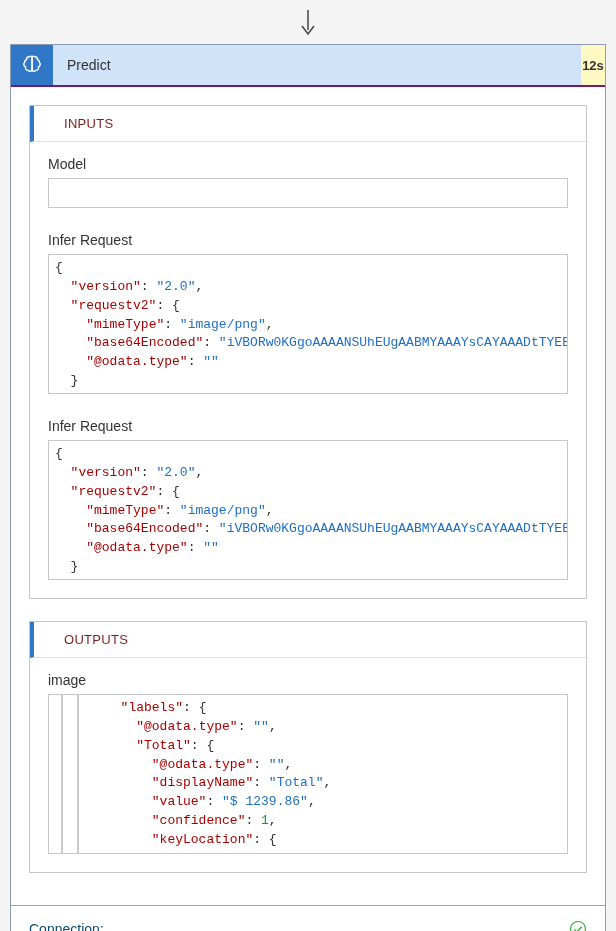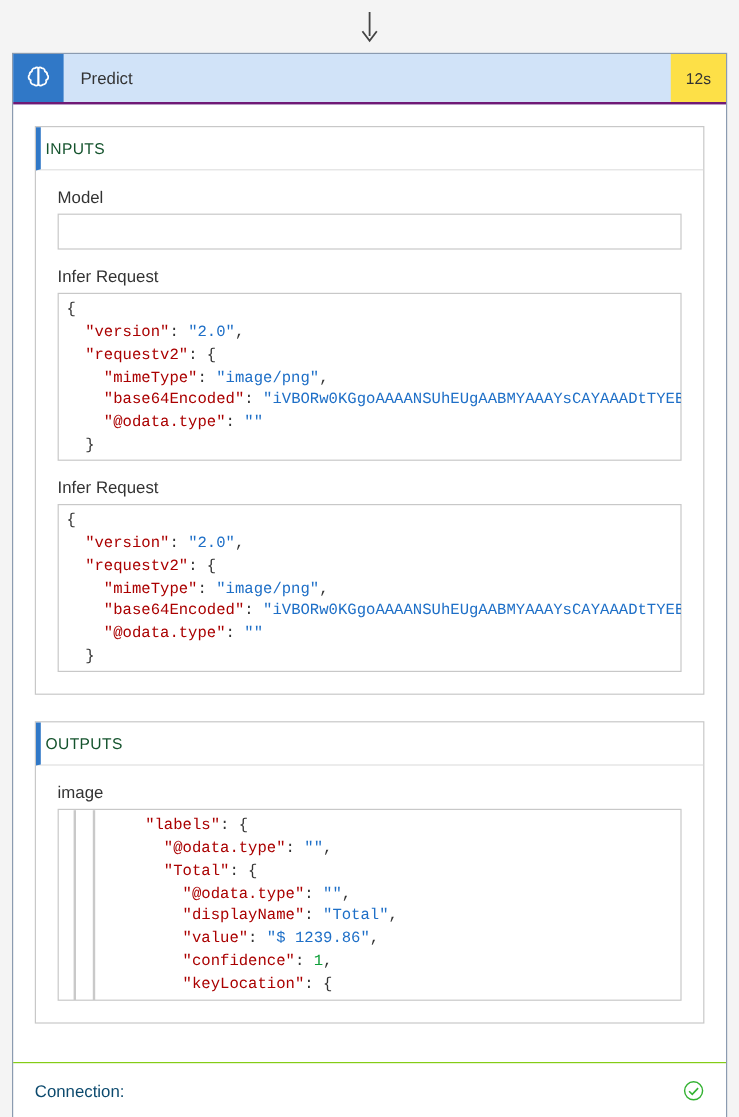--- a/index.html
+++ b/index.html
@@ -36,48 +36,49 @@
     .header-icon-box svg { display: block; }
     .header-title {
       flex: 1;
       display: flex;
       align-items: center;
       padding-left: 14px;
       font-size: 14px;
       color: #333;
     }
     .header-duration {
-      width: 46px;
-      background: #fde047;
+      width: 24px;
+      background: #fef9c3;
       display: flex;
       align-items: center;
       justify-content: center;
       font-size: 13px;
       color: #333;
+      font-weight: bold;
     }
     .card-body {
       padding: 18px 18px 16px 18px;
     }
     .section {
       border: 1px solid #c8c8c8;
       margin-bottom: 22px;
     }
     .section:last-child { margin-bottom: 16px; }
     .section-header {
       border-left: 4px solid #3078c7;
-      padding: 10px 4px;
-      font-size: 13px;
-      color: #14532d;
+      padding: 10px 30px;
+      font-size: 13px;
+      color: #7f1d1d;
       border-bottom: 1px solid #e0e0e0;
       letter-spacing: 0.3px;
     }
     .section-body {
       padding: 14px 18px 18px 18px;
     }
-    .field { margin-bottom: 14px; }
+    .field { margin-bottom: 24px; }
     .field-label {
       font-size: 14px;
       color: #333;
       margin-bottom: 6px;
     }
     .txt {
       width: 100%;
       border: 1px solid #c8c8c8;
       height: 30px;
       font-size: 13px;

